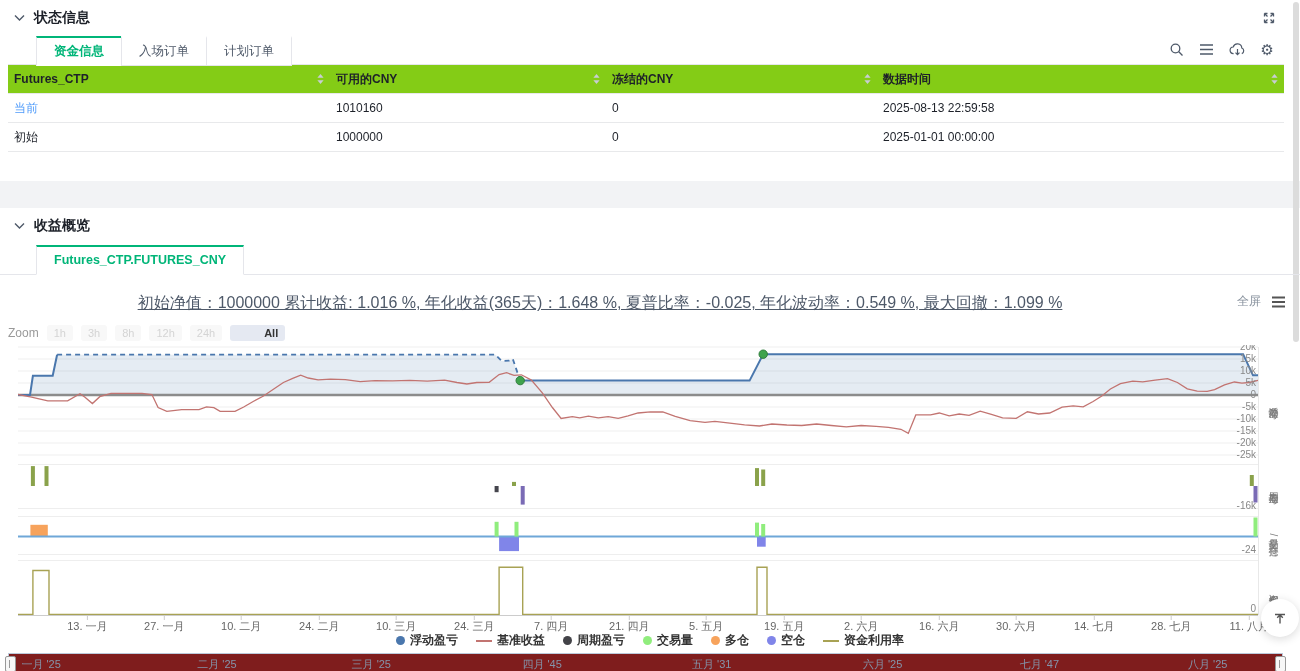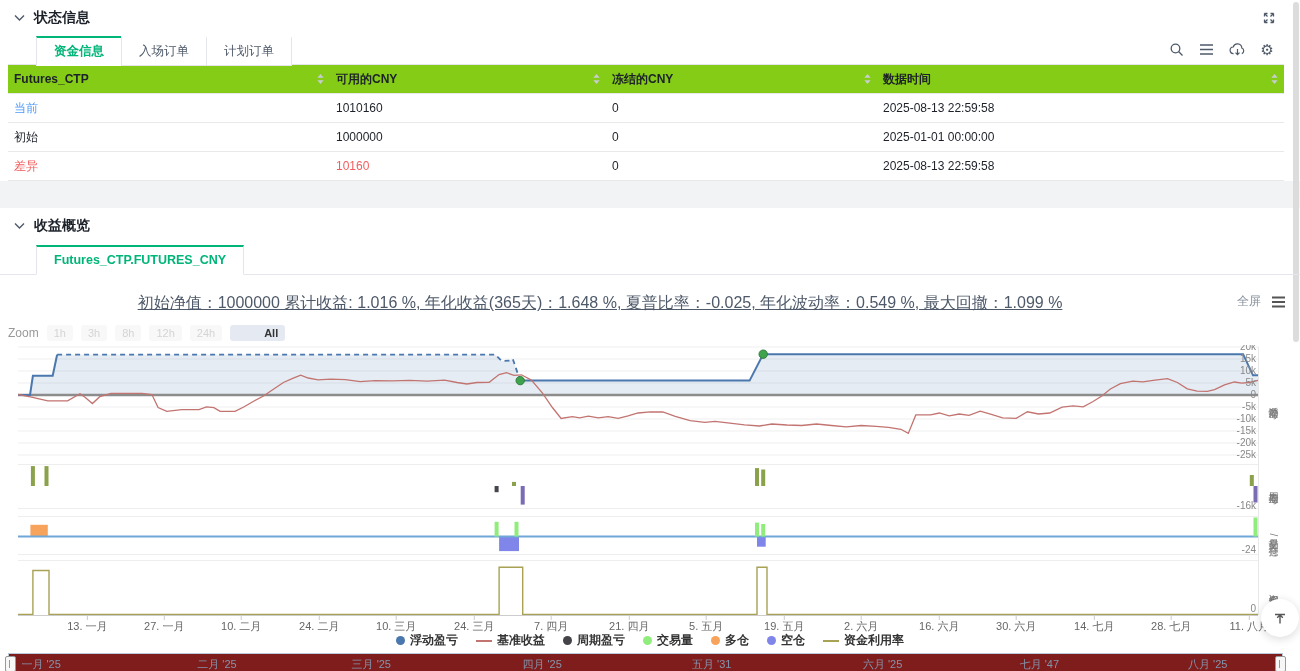--- a/index.html
+++ b/index.html
@@ -156,26 +156,20 @@
           <td class="cell-blue">当前</td>
           <td>1010160</td>
           <td>0</td>
           <td>2025-08-13 22:59:58</td>
         </tr>
         <tr>
           <td>初始</td>
           <td>1000000</td>
           <td>0</td>
           <td>2025-01-01 00:00:00</td>
-        </tr>
-        <tr>
-          <td class="cell-red">差异</td>
-          <td class="cell-red">10160</td>
-          <td>0</td>
-          <td>2025-08-13 22:59:58</td>
         </tr>
       </tbody>
   </table>
 </div>
 
 <div class="card" id="card2">
   <div class="sec-header">
     <span class="chev">
       <svg width="11" height="8" viewBox="0 0 11 8">
           <path d="M1 1.5l4.5 4.5L10 1.5" fill="none" stroke="currentColor" stroke-width="1.4"></path>
@@ -333,21 +327,21 @@
         <span class="mline" style="background: rgb(168, 162, 84);"></span>
         <span class="lbl">资金利用率</span>
       </div>
     </div>
 
   <div id="navigator">
     <div id="navlabels">
         <span class="navlbl" style="left: 12.375px;">一月 '25</span>
         <span class="navlbl" style="left: 188.325px;">二月 '25</span>
         <span class="navlbl" style="left: 342.6px;">三月 '25</span>
-        <span class="navlbl" style="left: 513.45px;">四月 '25</span>
+        <span class="navlbl" style="left: 513.45px;">四月 '45</span>
         <span class="navlbl" style="left: 683.025px;">五月 '31</span>
         <span class="navlbl" style="left: 853.875px;">六月 '25</span>
         <span class="navlbl" style="left: 1010.7px;">七月 '47</span>
         <span class="navlbl" style="left: 1179px;">八月 '25</span>
       </div>
     <div class="handle" style="left:-4px;"></div>
     <div class="handle" style="right:-4px;"></div>
   </div>
 </div>
 

